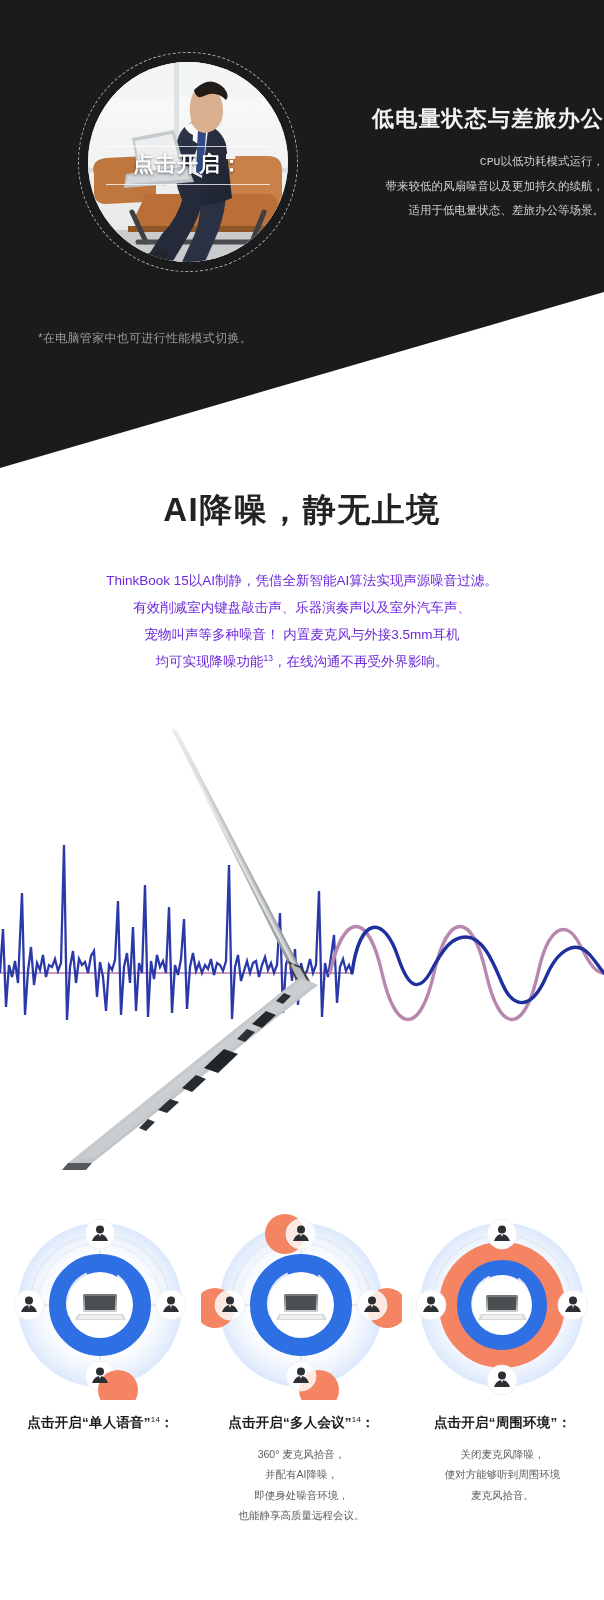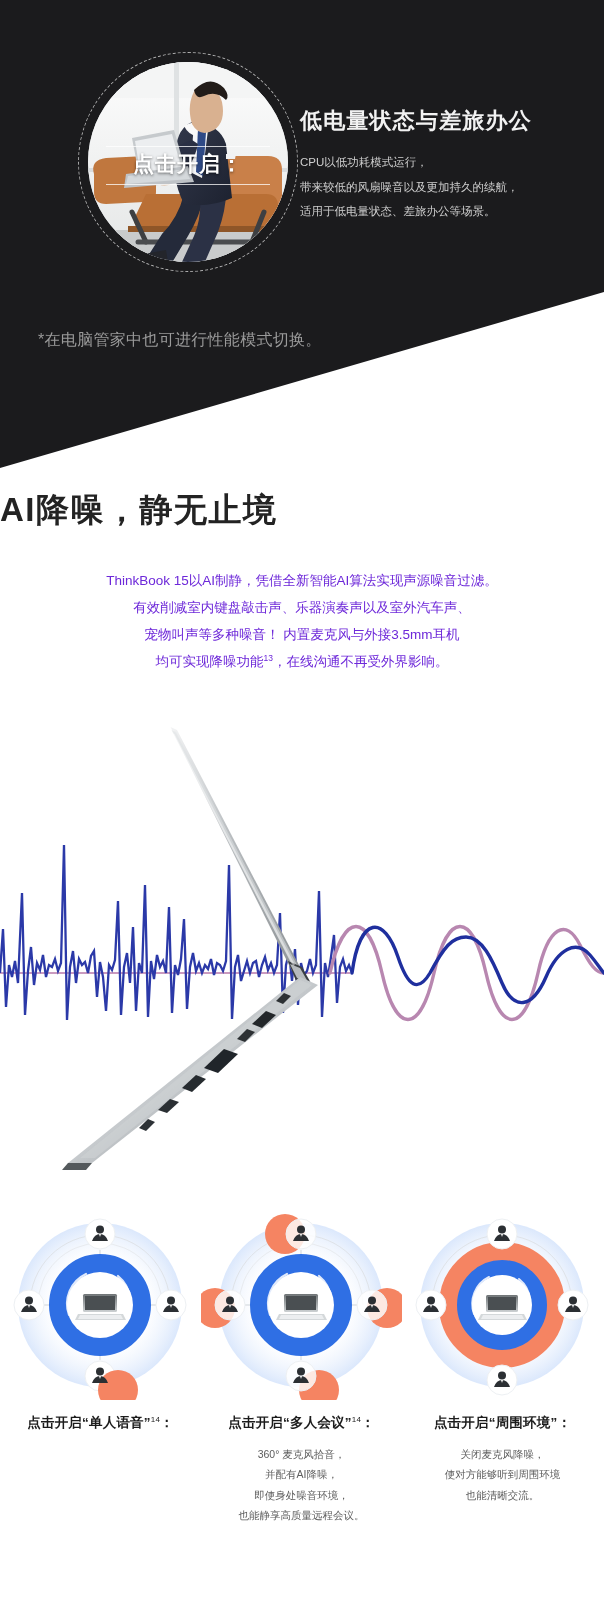--- a/index.html
+++ b/index.html
@@ -43,37 +43,37 @@
   #photo-line-top { top:84px; }
   #photo-line-bot { top:122px; }
   #photo-label {
     position:absolute; left:0; top:88px; width:200px;
     text-align:center; color:#ffffff;
     font-size:21px; font-weight:700; letter-spacing:1px;
     text-shadow:0 1px 3px rgba(0,0,0,.55);
   }
 
   
-  #hero-copy { position:absolute; left:300px; top:108px; width:304px; text-align:left; }
+  #hero-copy { position:absolute; left:300px; top:108px; width:304px; text-align:right;font-family:Liberation Mono, monospace; }
   #hero-title {
     color:#f2f2f2; font-size:22px; font-weight:700; letter-spacing:1.2px;
     line-height:1.2;
   }
   #hero-sub { margin-top:16px; color:#cfcfcf; font-size:11.5px; line-height:2.1; }
   #hero-sub p { white-space:nowrap; }
 
   #hero-footnote {
     position:absolute; left:38px; top:330px;
-    color:#9a9a9a; font-size:16px; letter-spacing:.3px;
+    color:#9a9a9a; font-size:12px; letter-spacing:.3px;
   }
 
   
   #ai-section { position:absolute; left:0; top:470px; width:604px; }
   #ai-title {
-    text-align:left; color:#232323;
+    text-align:center; color:#232323;
     font-size:33px; font-weight:700; letter-spacing:1.5px;
     padding-top:18px;
   }
   #ai-body {
     margin-top:34px; text-align:center;
     color:#6d28d9; font-size:13.5px; line-height:2.0;
   }
   #ai-body p { white-space:nowrap; }
   #ai-body sup { font-size:8.5px; vertical-align:super; }
 
@@ -466,17 +466,17 @@
           <circle cx="100" cy="165.5" r="4" fill="#2b2f33"></circle>
           <path d="M92 177 q2.5 -7 8 -7 q5.5 0 8 7 z" fill="#2b2f33"></path>
           <path d="M99 170 l1 3 l1 -3 z" fill="#ffffff"></path>
         </g>
       </svg>
     </div>
     <div class="feature-heading"><span>点击开启“周围环境”</span><sup></sup><span>：</span></div>
     <div class="feature-desc">
       <p>关闭麦克风降噪，</p>
       <p>使对方能够听到周围环境</p>
-      <p>也能清晰交流。</p>
+      <p>麦克风拾音。</p>
     </div>
   </div>
 
 </div>
 
 </body></html>

